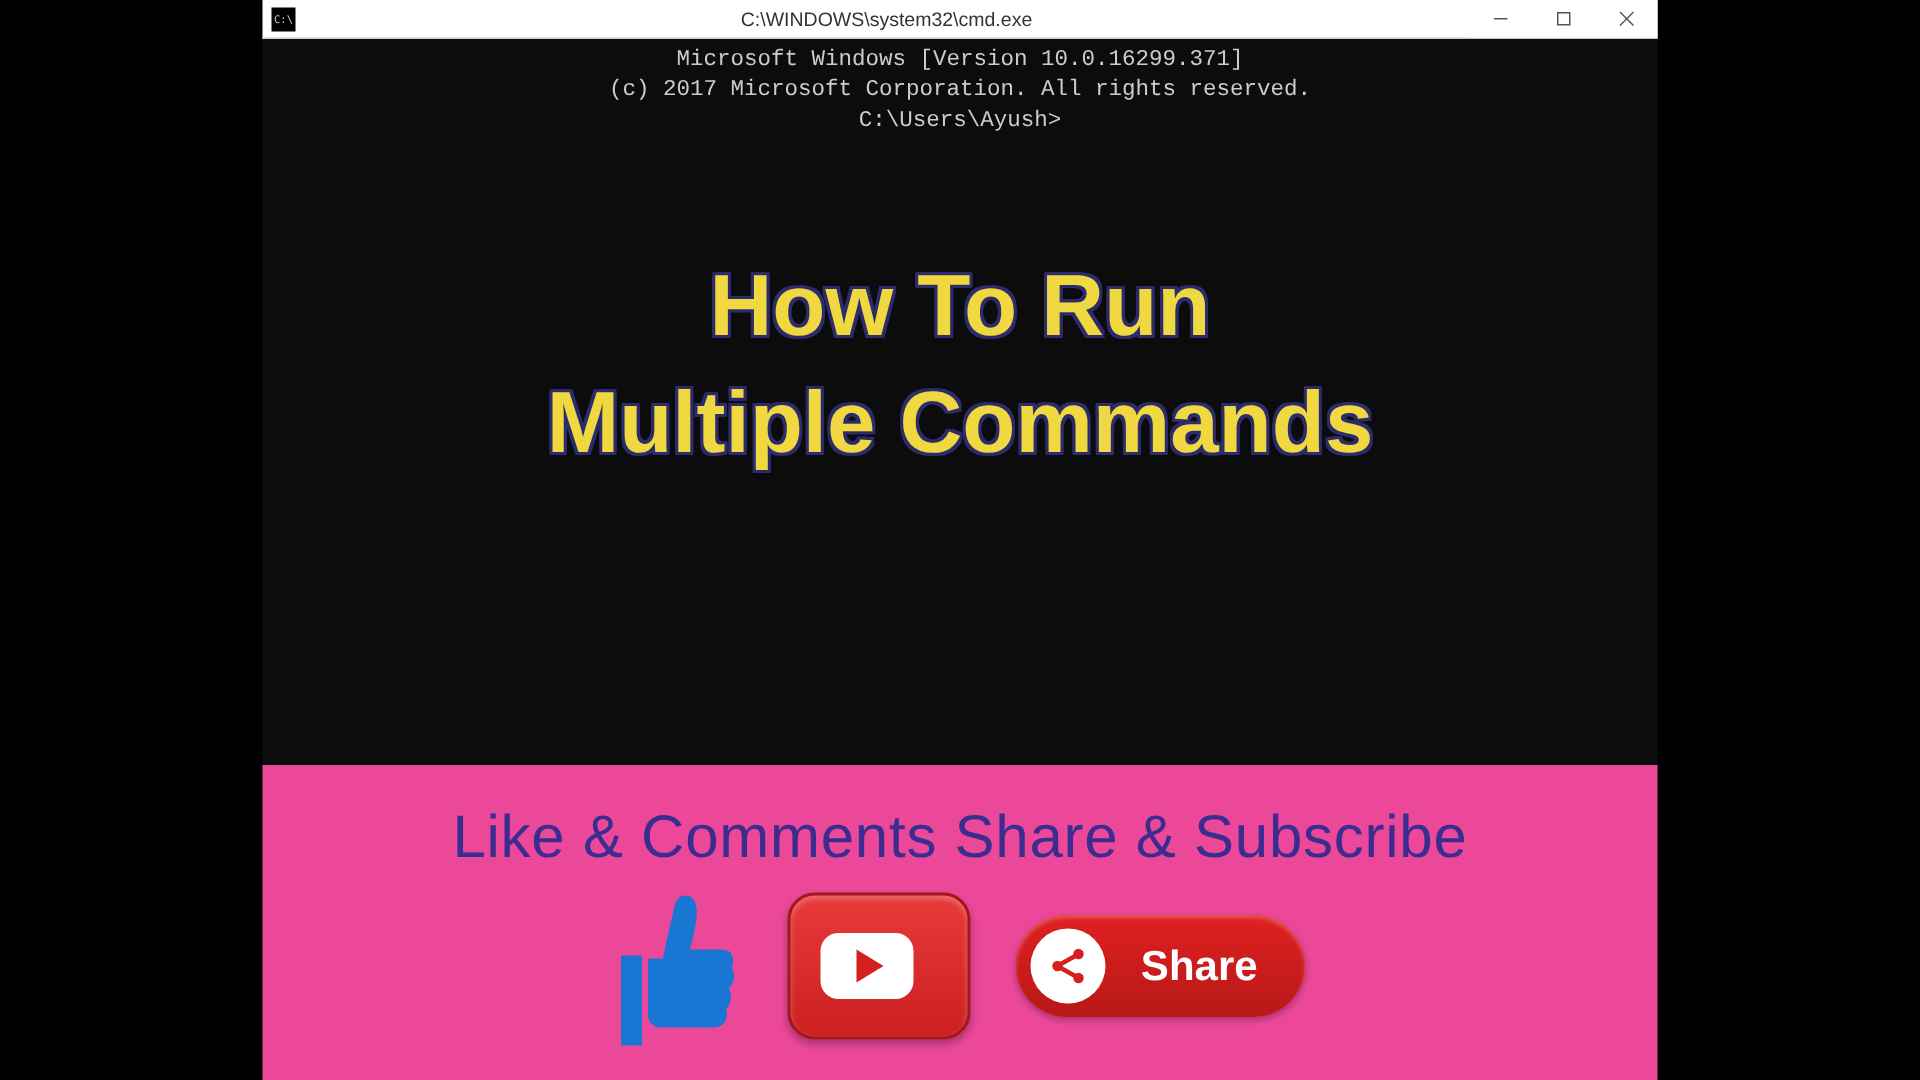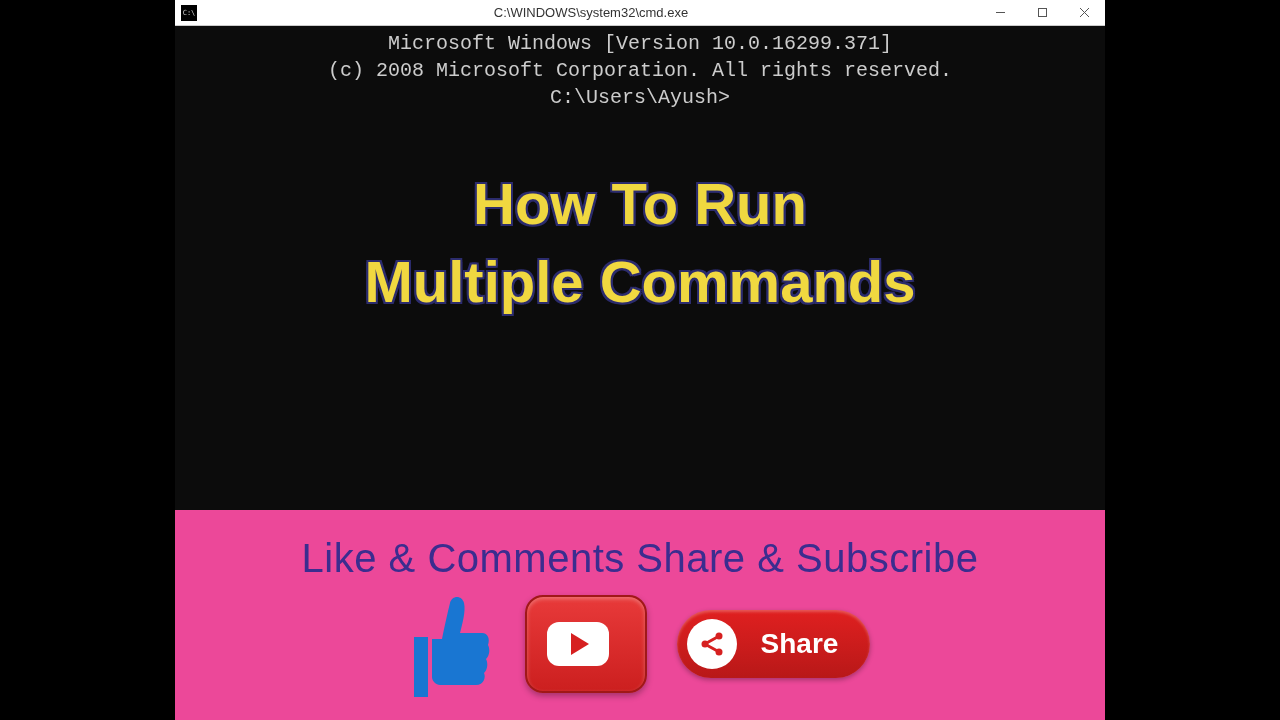--- a/index.html
+++ b/index.html
@@ -68,21 +68,21 @@
     align-items: center;
     justify-content: center;
     font-size: 14px;
     color: #555;
     background: #fff;
   }
   
   .terminal-content {
     padding: 4px 8px;
     font-family: Consolas, 'Courier New', monospace;
-    font-size: 20px;
+    font-size: 15px;
     color: #ccc;
     line-height: 1.35;
   }
   
   .terminal-line {
     white-space: pre;
   }
   
   .overlay-title {
     position: absolute;
@@ -229,21 +229,21 @@
       <div class="titlebar-btn">
         <svg width="11" height="11" viewBox="0 0 11 11">
             <line x1="1" y1="1" x2="10" y2="10" stroke="#555" stroke-width="1"></line>
             <line x1="10" y1="1" x2="1" y2="10" stroke="#555" stroke-width="1"></line>
           </svg>
       </div>
     </div>
   </div>
   <div class="terminal-content">
     <div class="terminal-line">Microsoft Windows [Version 10.0.16299.371]</div>
-    <div class="terminal-line">(c) 2008 Microsoft Corporation. All rights reserved.</div>
+    <div class="terminal-line">(c) 2017 Microsoft Corporation. All rights reserved.</div>
     <div class="terminal-line"></div>
     <div class="terminal-line">C:\Users\Ayush&gt;</div>
   </div>
 </div>
 
 <div class="overlay-title">
   <span class="line">How To Run</span>
   <span class="line">Multiple Commands</span>
 </div>
 

